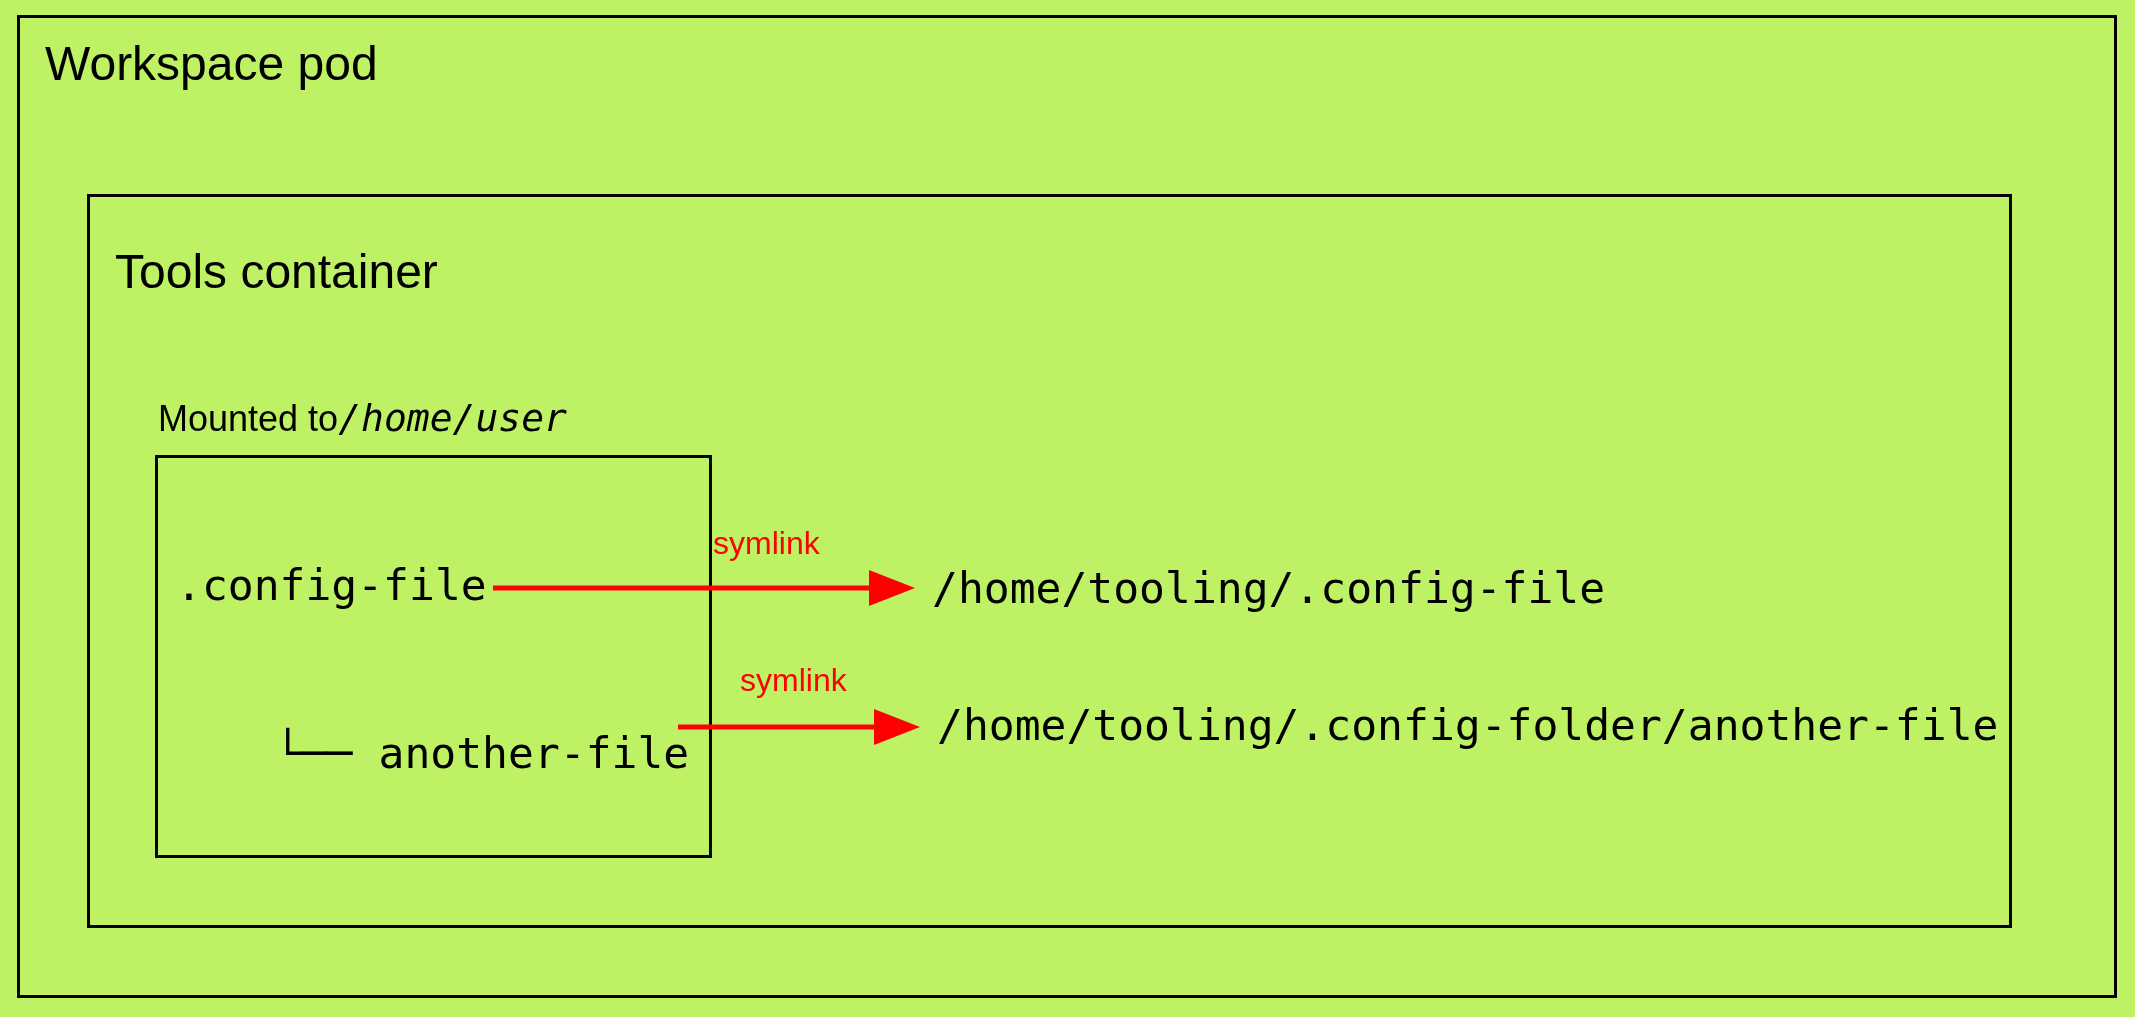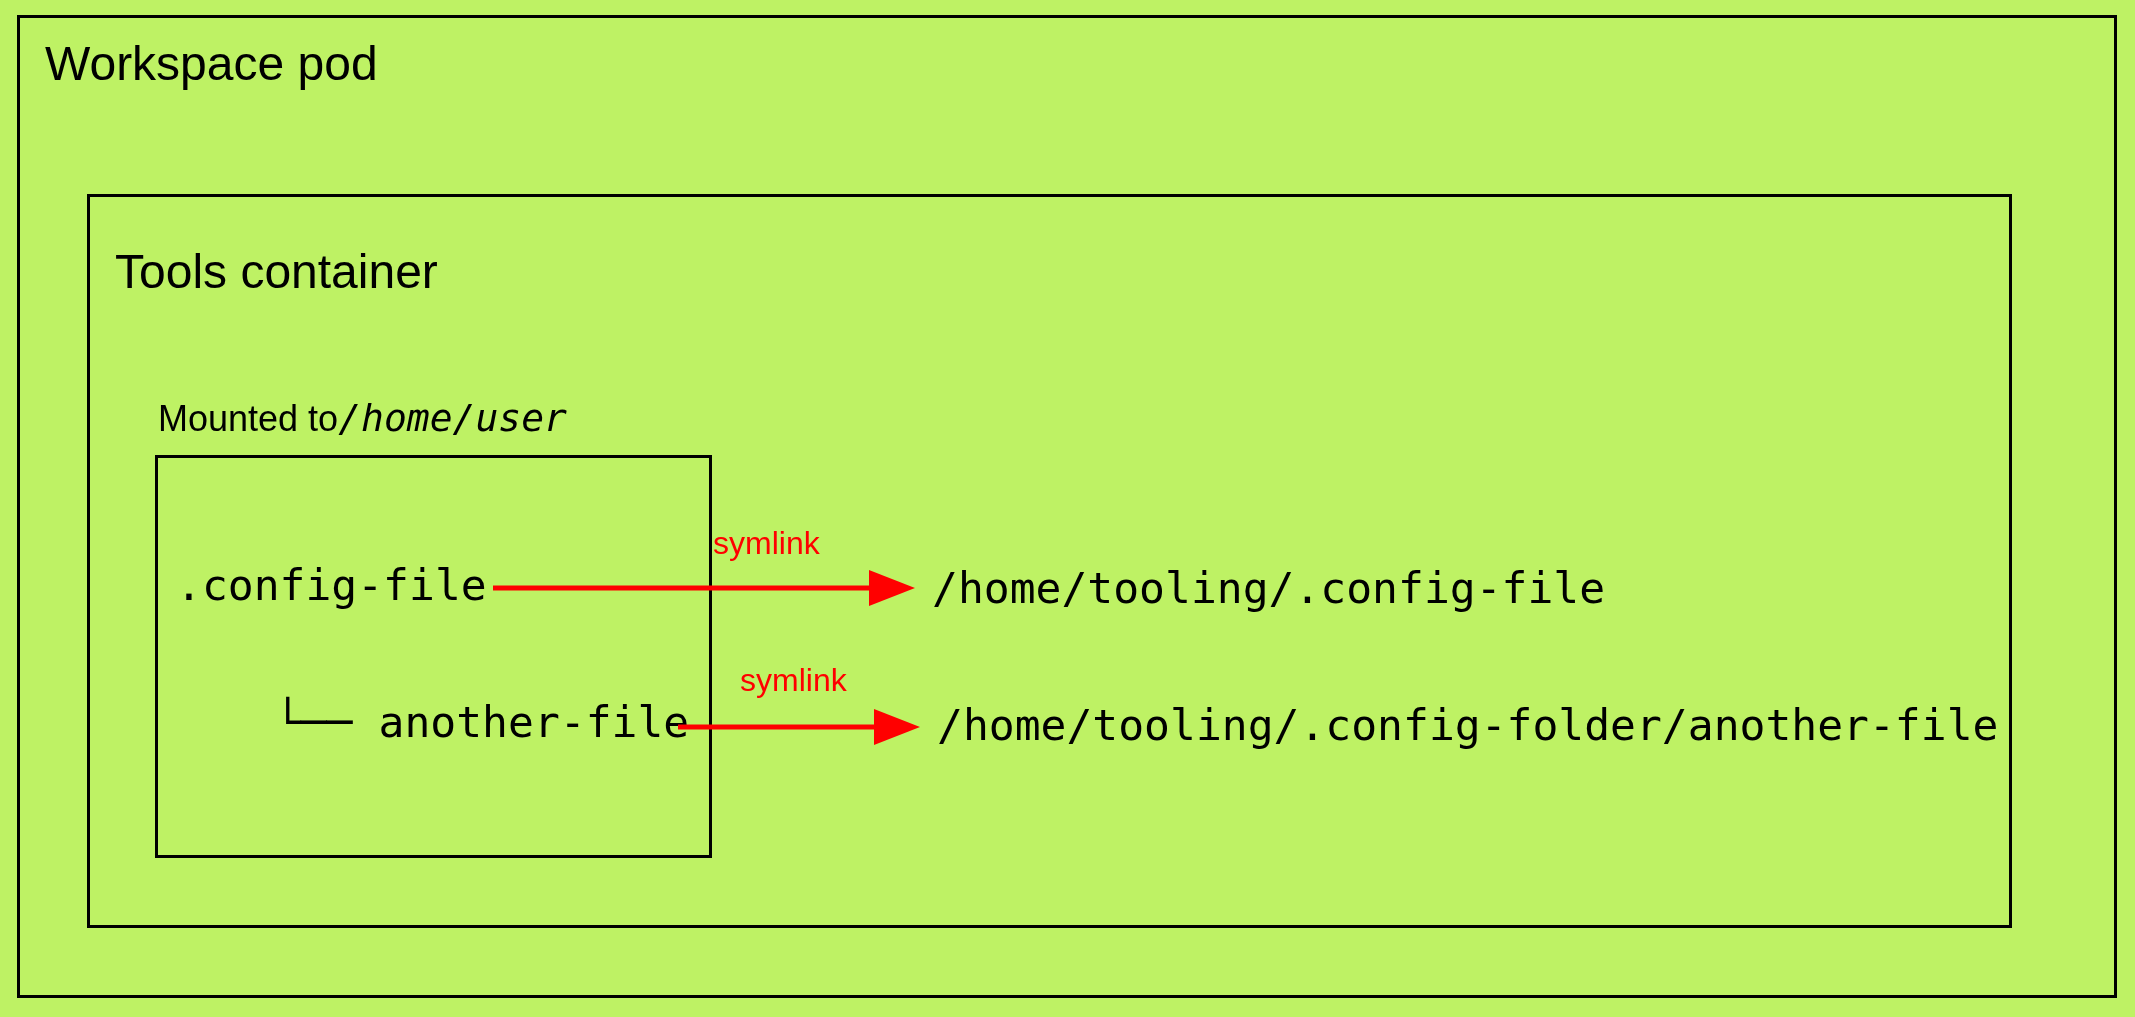--- a/index.html
+++ b/index.html
@@ -29,21 +29,21 @@
   }
   .mono {
     font-family: "DejaVu Sans Mono", "Liberation Mono", monospace;
   }
   .big-label   { font-size: 48px; }
   .pv-label    { font-size: 40px; }
   .mount-label { font-size: 36px; }
   .mount-path  { font-size: 38px; margin-left: 0; font-style: italic; }
   .code-line   { font-size: 43px; line-height: 50px; }
   .symlink-lbl { font-size: 32px; color: #ff0000; line-height: 1; }
-  .tree-line   { padding-left: 115px; }
+  .tree-line   { padding-left: 115px; margin-top: 31px; }
   #arrow-layer {
     position: absolute;
     left: 0; top: 0;
     width: 2135px;
     height: 1017px;
     pointer-events: none;
   }
 </style>
 </head>
 <body>

